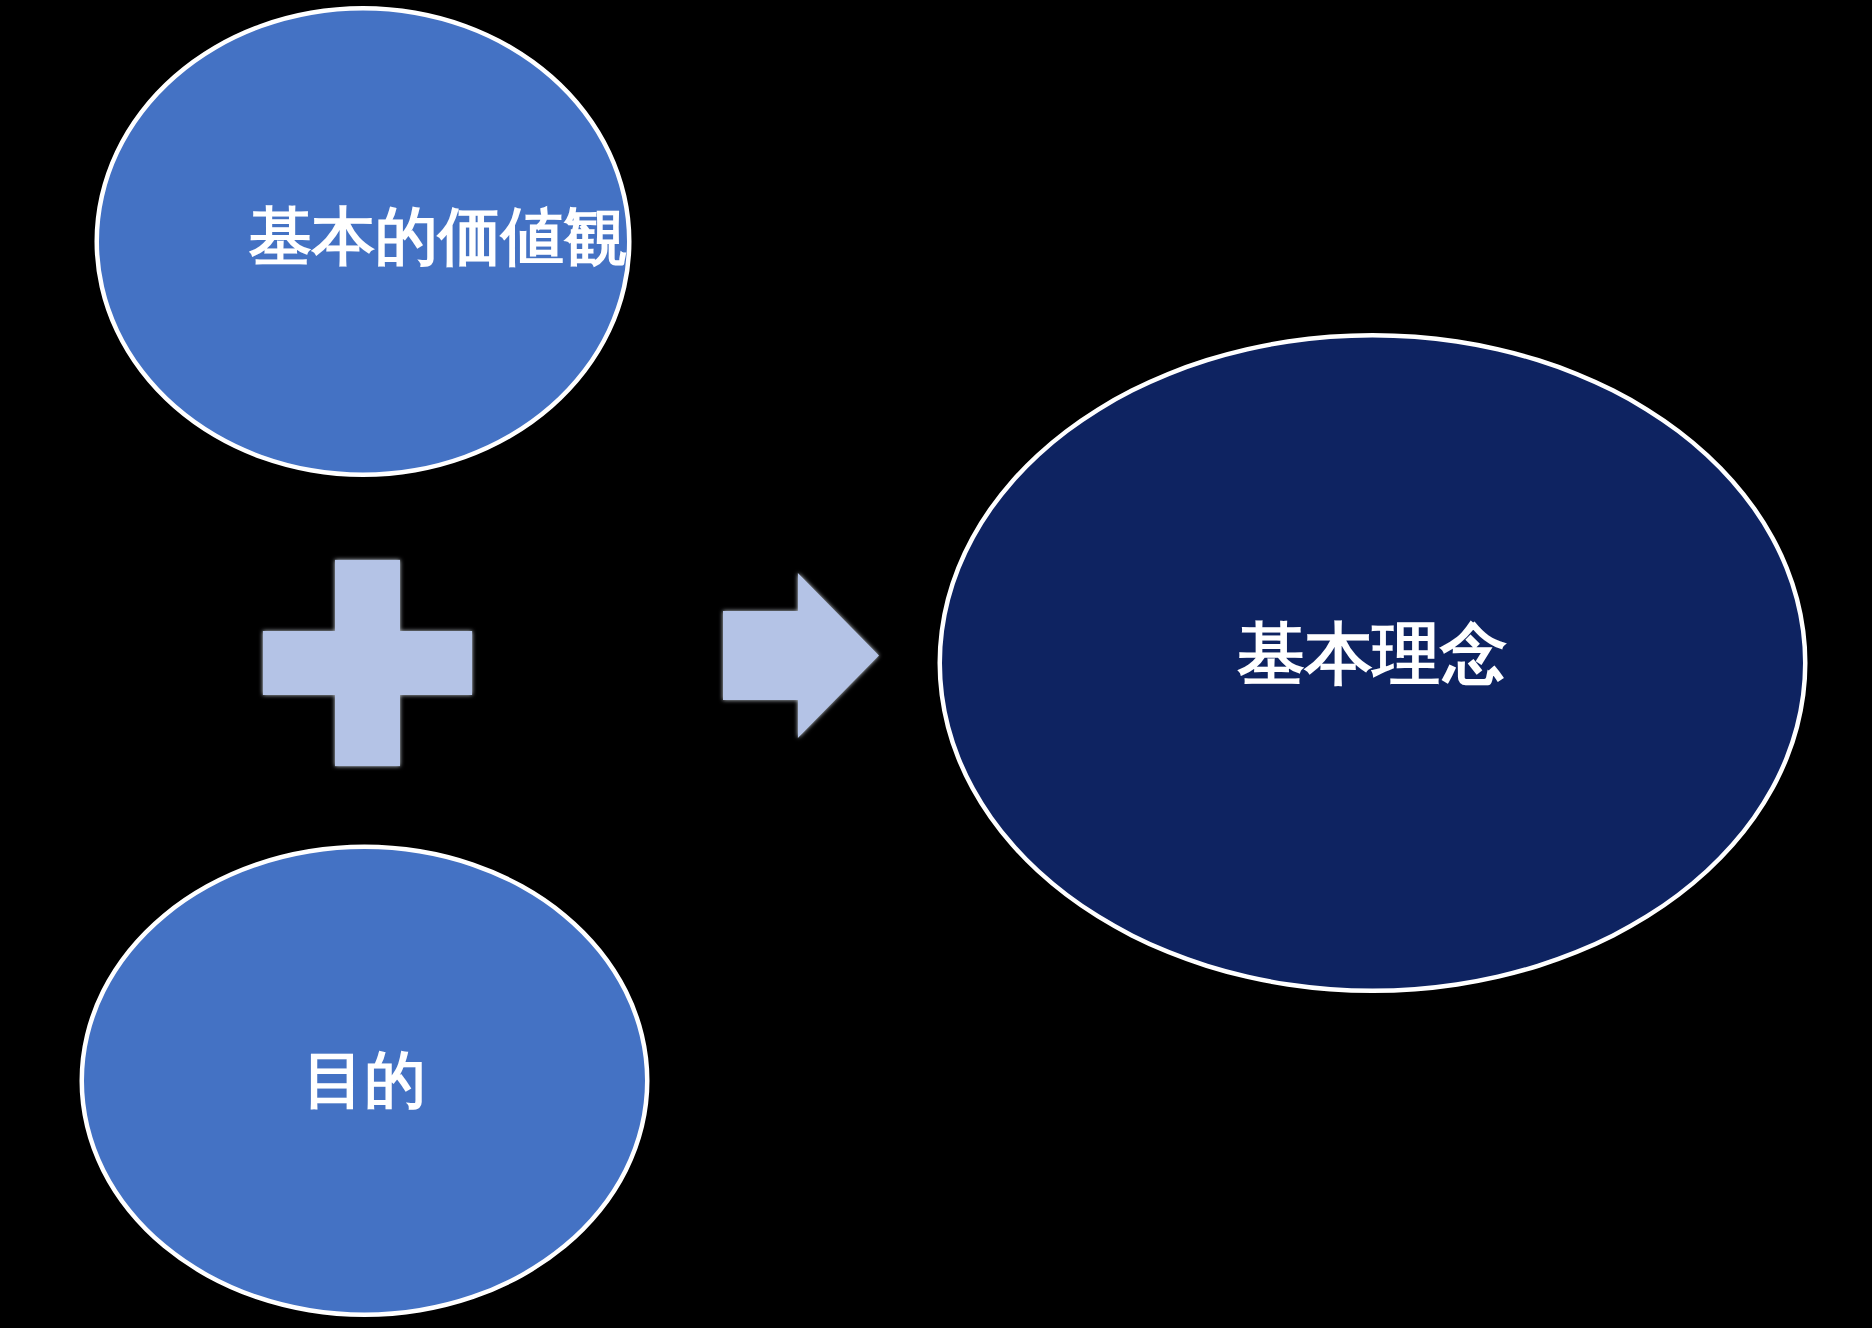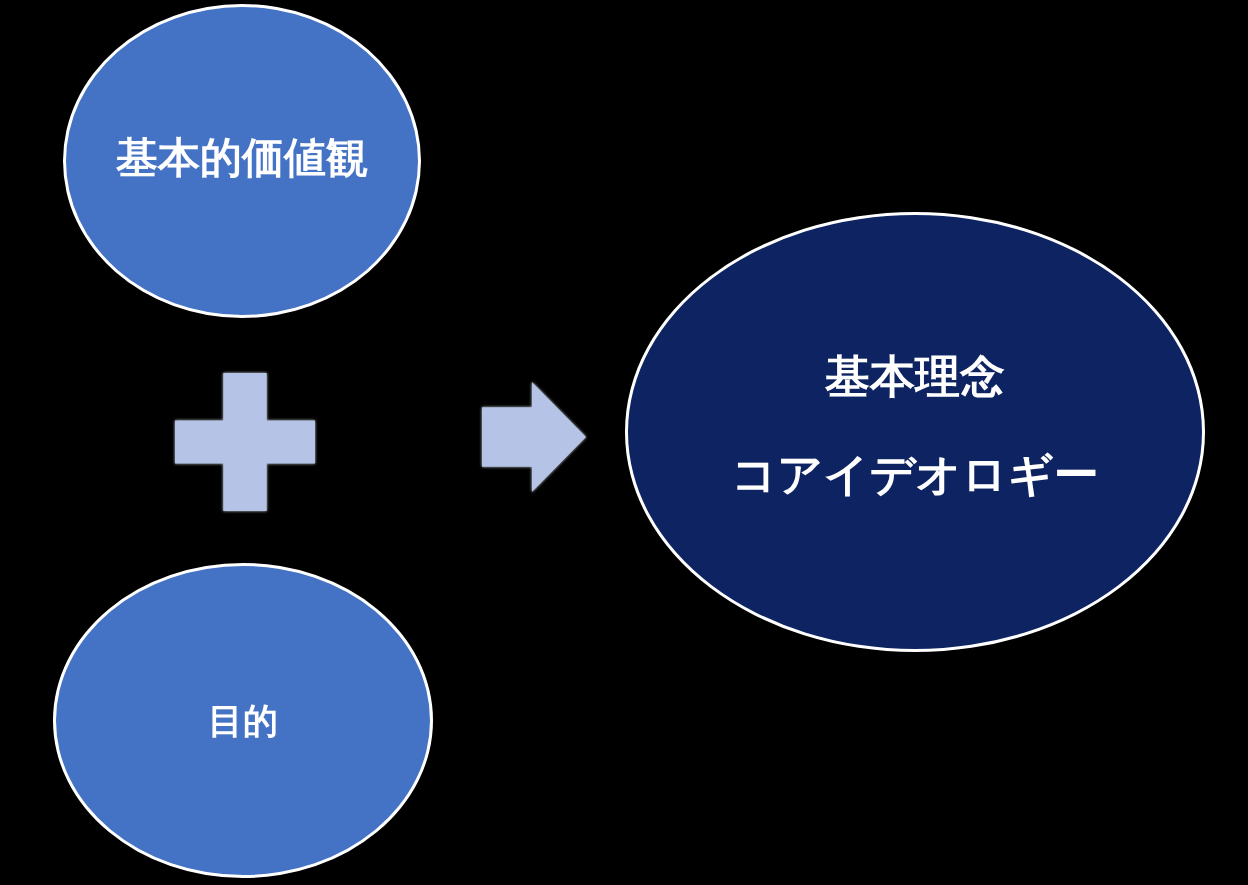--- a/index.html
+++ b/index.html
@@ -28,30 +28,31 @@
     color: #FFFFFF;
     font-weight: 700;
     line-height: 1;
   }
   .circle-top {
     left: 63px; top: 4px;
     width: 358px; height: 314px;
     background: #4472C4;
     font-size: 42px;
     padding-bottom: 6px;
+    align-items: flex-end;
   }
   .circle-bottom {
     left: 53px; top: 563px;
     width: 380px; height: 315px;
     background: #4472C4;
-    font-size: 35px;
+    font-size: 41px;
     gap: 43px;
   }
   .ellipse-right {
-    left: 625px; top: 212px;
+    left: 625px; top: 222px;
     width: 580px; height: 440px;
     background: #0E2361;
     font-size: 45px;
     gap: 53px;
     padding-bottom: 14px;
   }
   .shape-wrap {
     position: absolute;
     filter: drop-shadow(0 0 1.5px rgba(230,238,250,0.85));
   }
@@ -86,16 +87,15 @@
   <div class="ellipse circle-bottom">
     <span>目的</span>
   </div>
 
   <div class="shape-wrap arrow-wrap">
     <div class="arrow-shape"></div>
   </div>
 
   <div class="ellipse ellipse-right">
     <span>基本理念</span>
-    <span>コアイデオロギー</span>
   </div>
 
 </div>
 
 </body></html>

